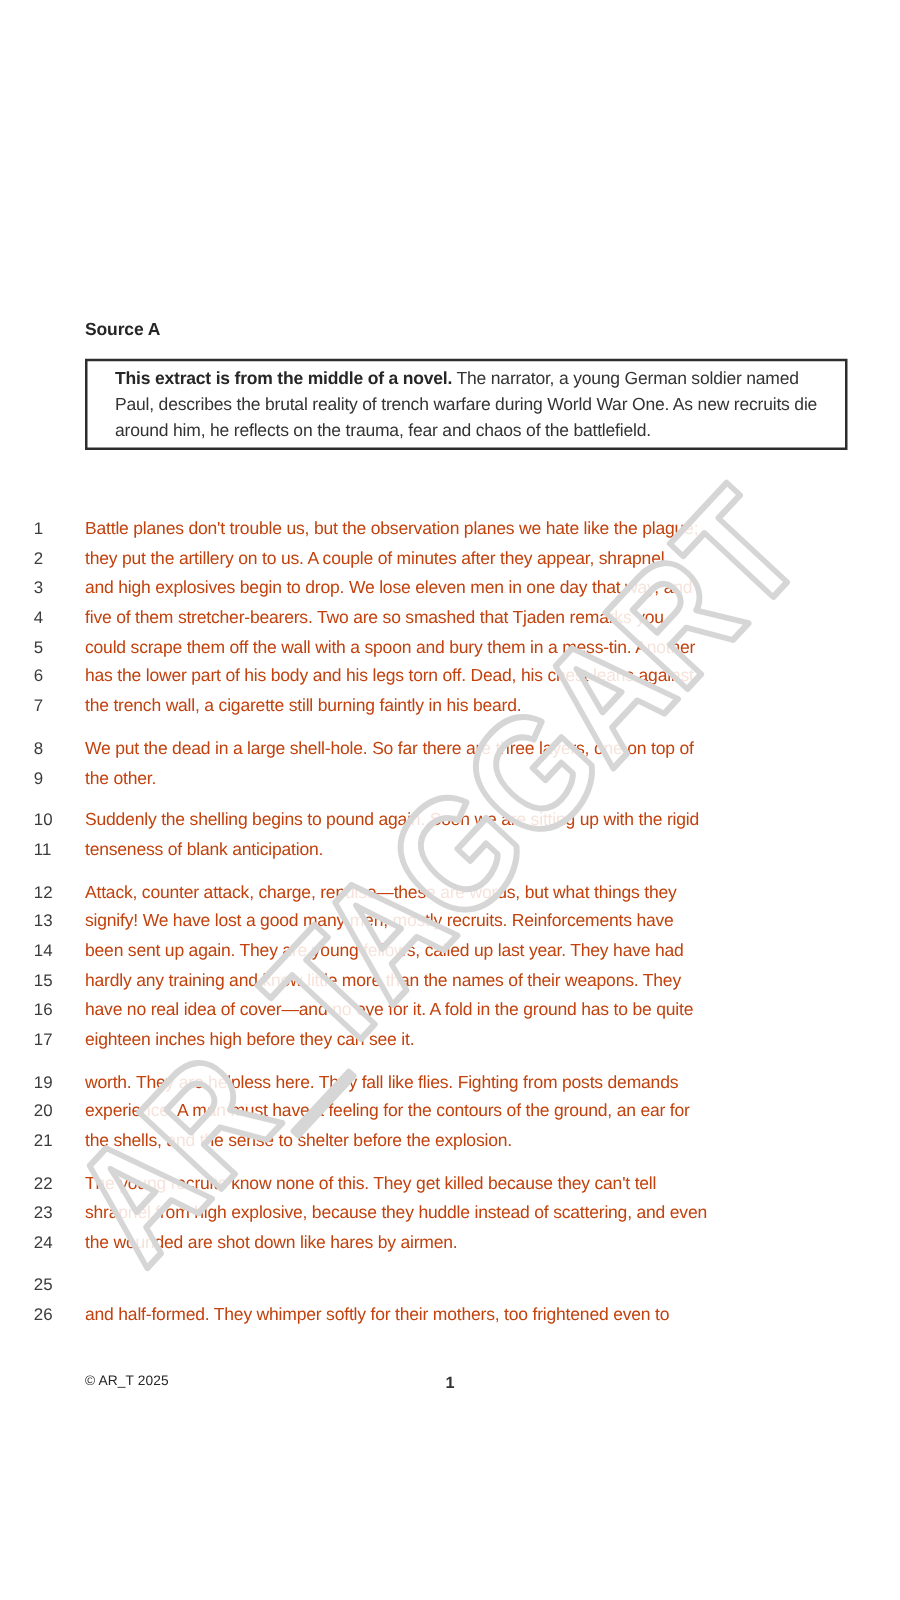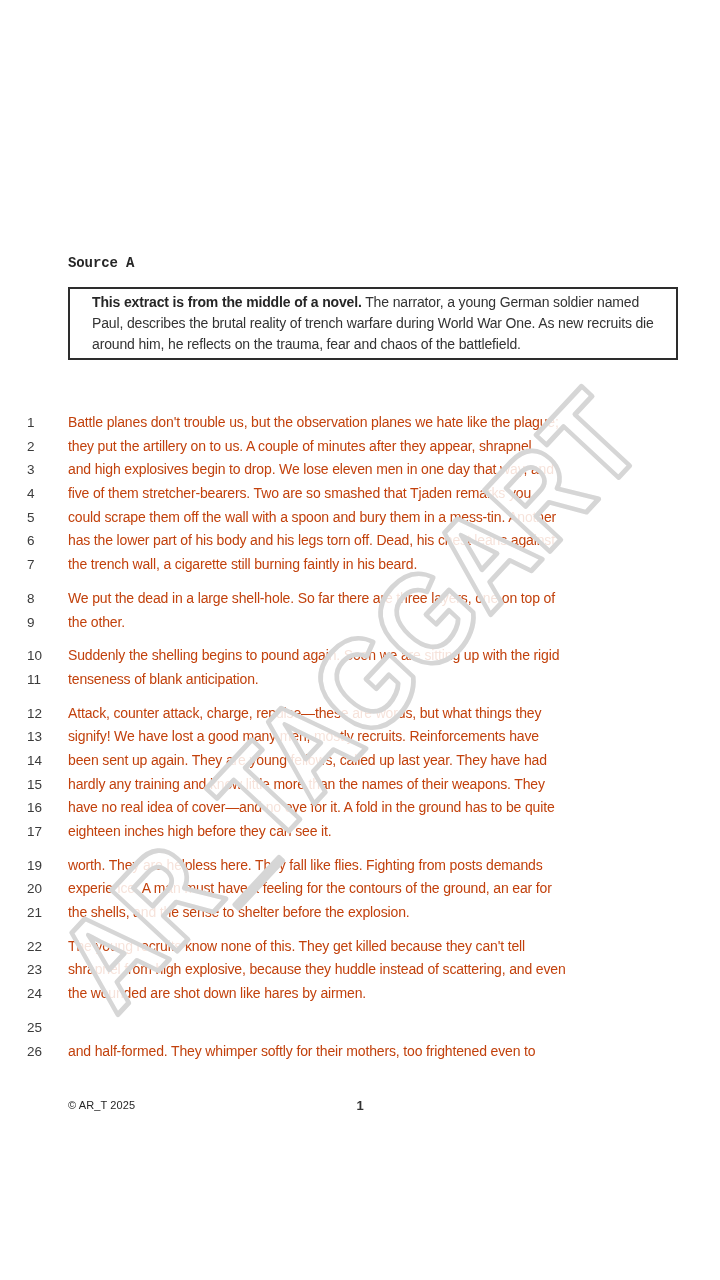--- a/index.html
+++ b/index.html
@@ -13,21 +13,20 @@
     color: #3b3b3b;
   }
   .heading {
     position: absolute;
     left: 68px;
     top: 255px;
     font-size: 14px;
     font-weight: bold;
     color: #262626;
     letter-spacing: -0.1px;
-    font-family: Liberation Mono, monospace;
   }
   .intro-box {
     position: absolute;
     left: 68px;
     top: 287px;
     width: 610px;
     box-sizing: border-box;
     border: 2px solid #2d2d2d;
     padding: 3px 9px 4px 22px;
     font-size: 14px;

